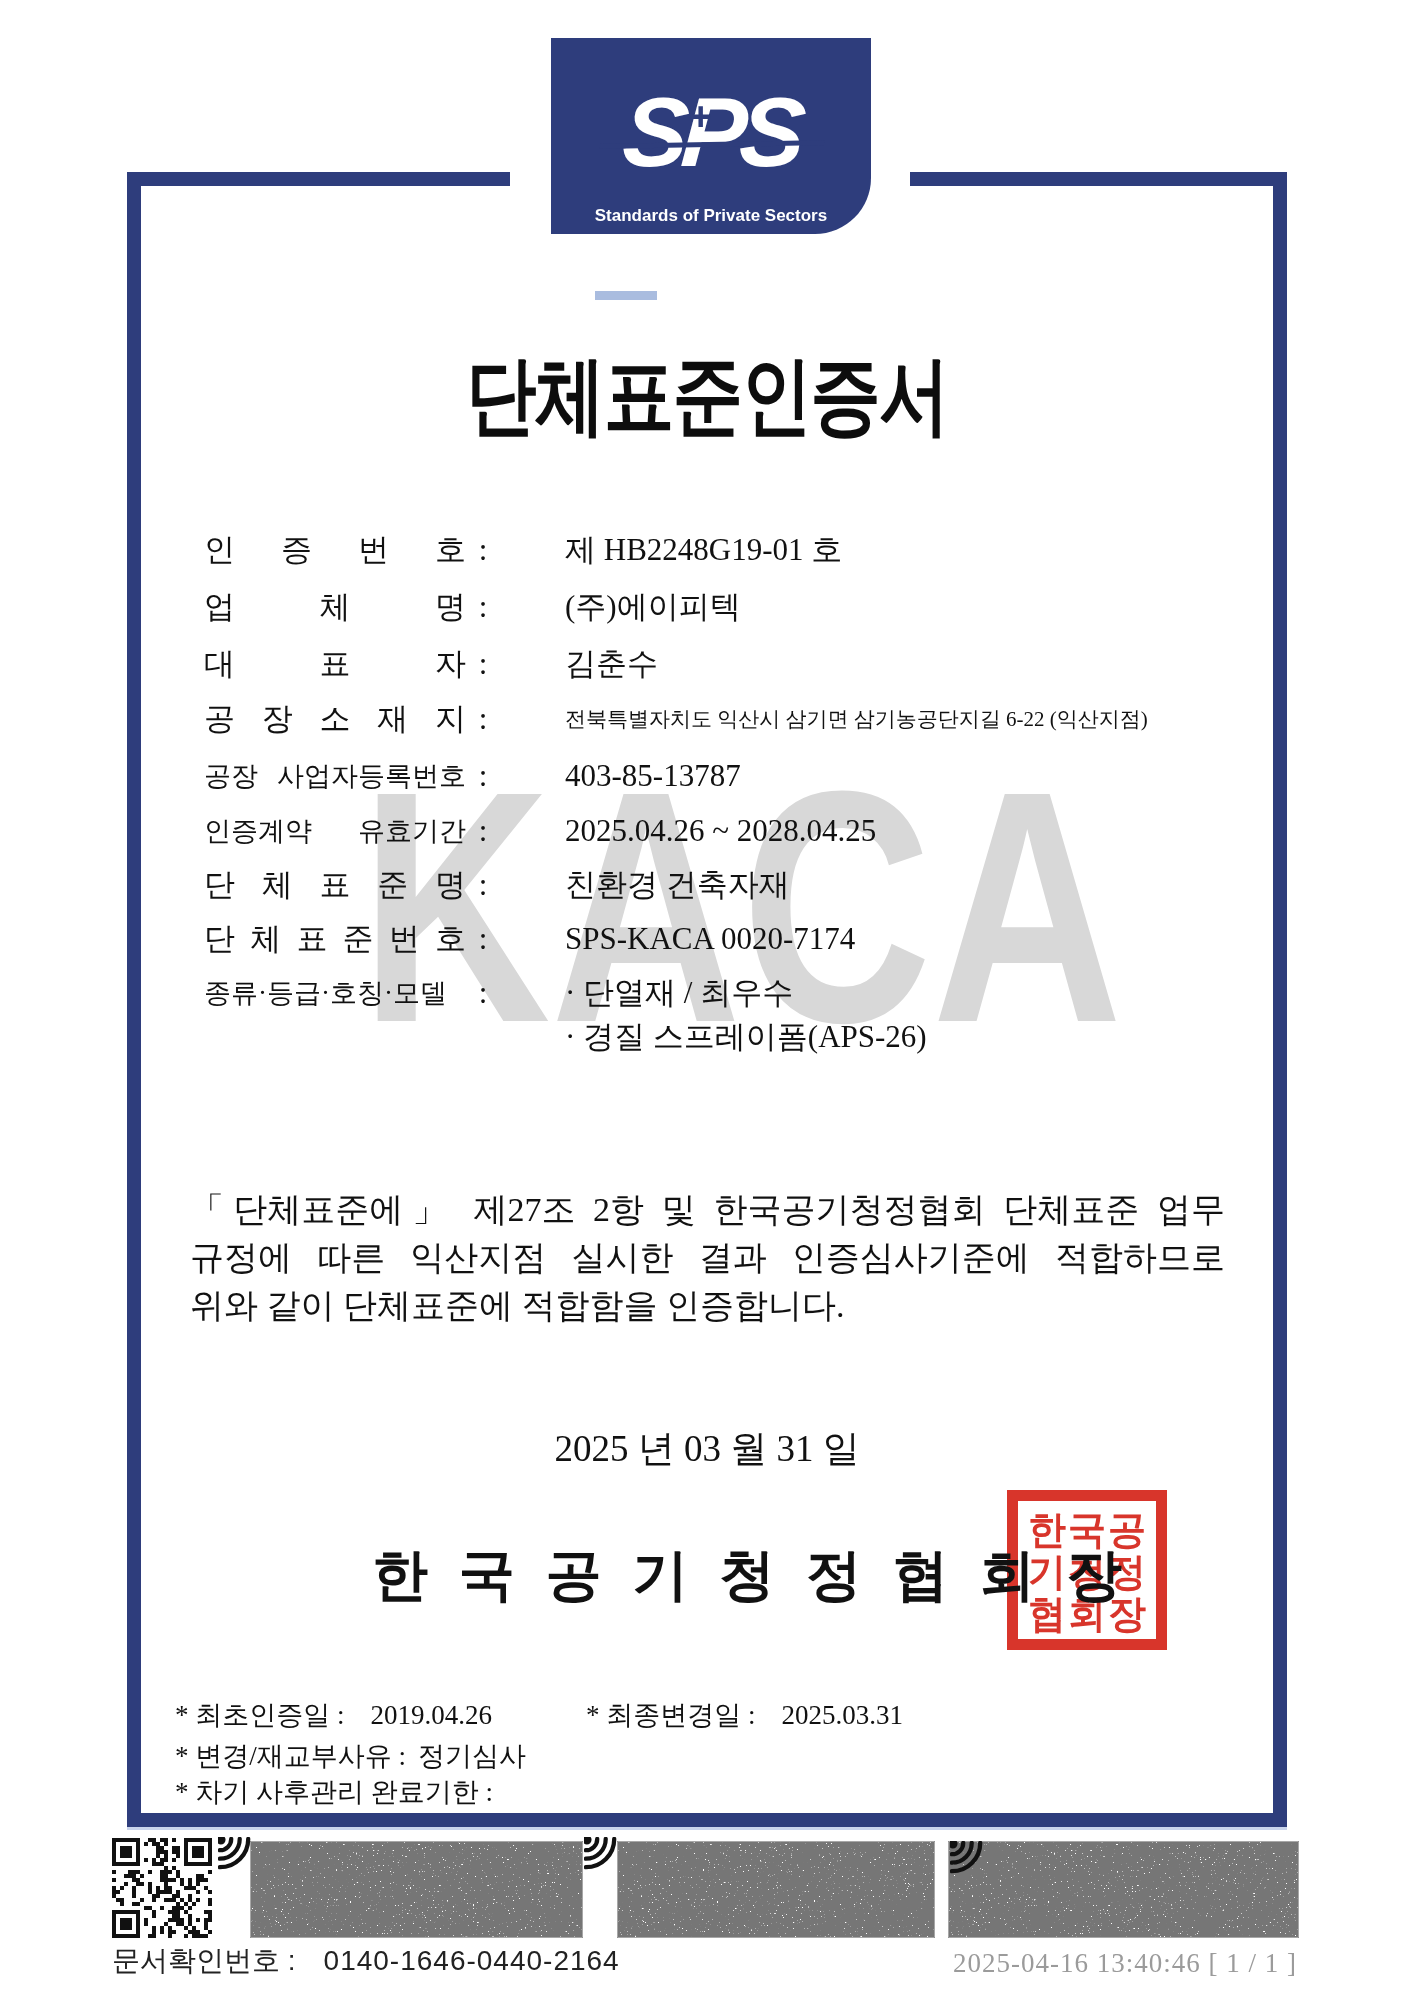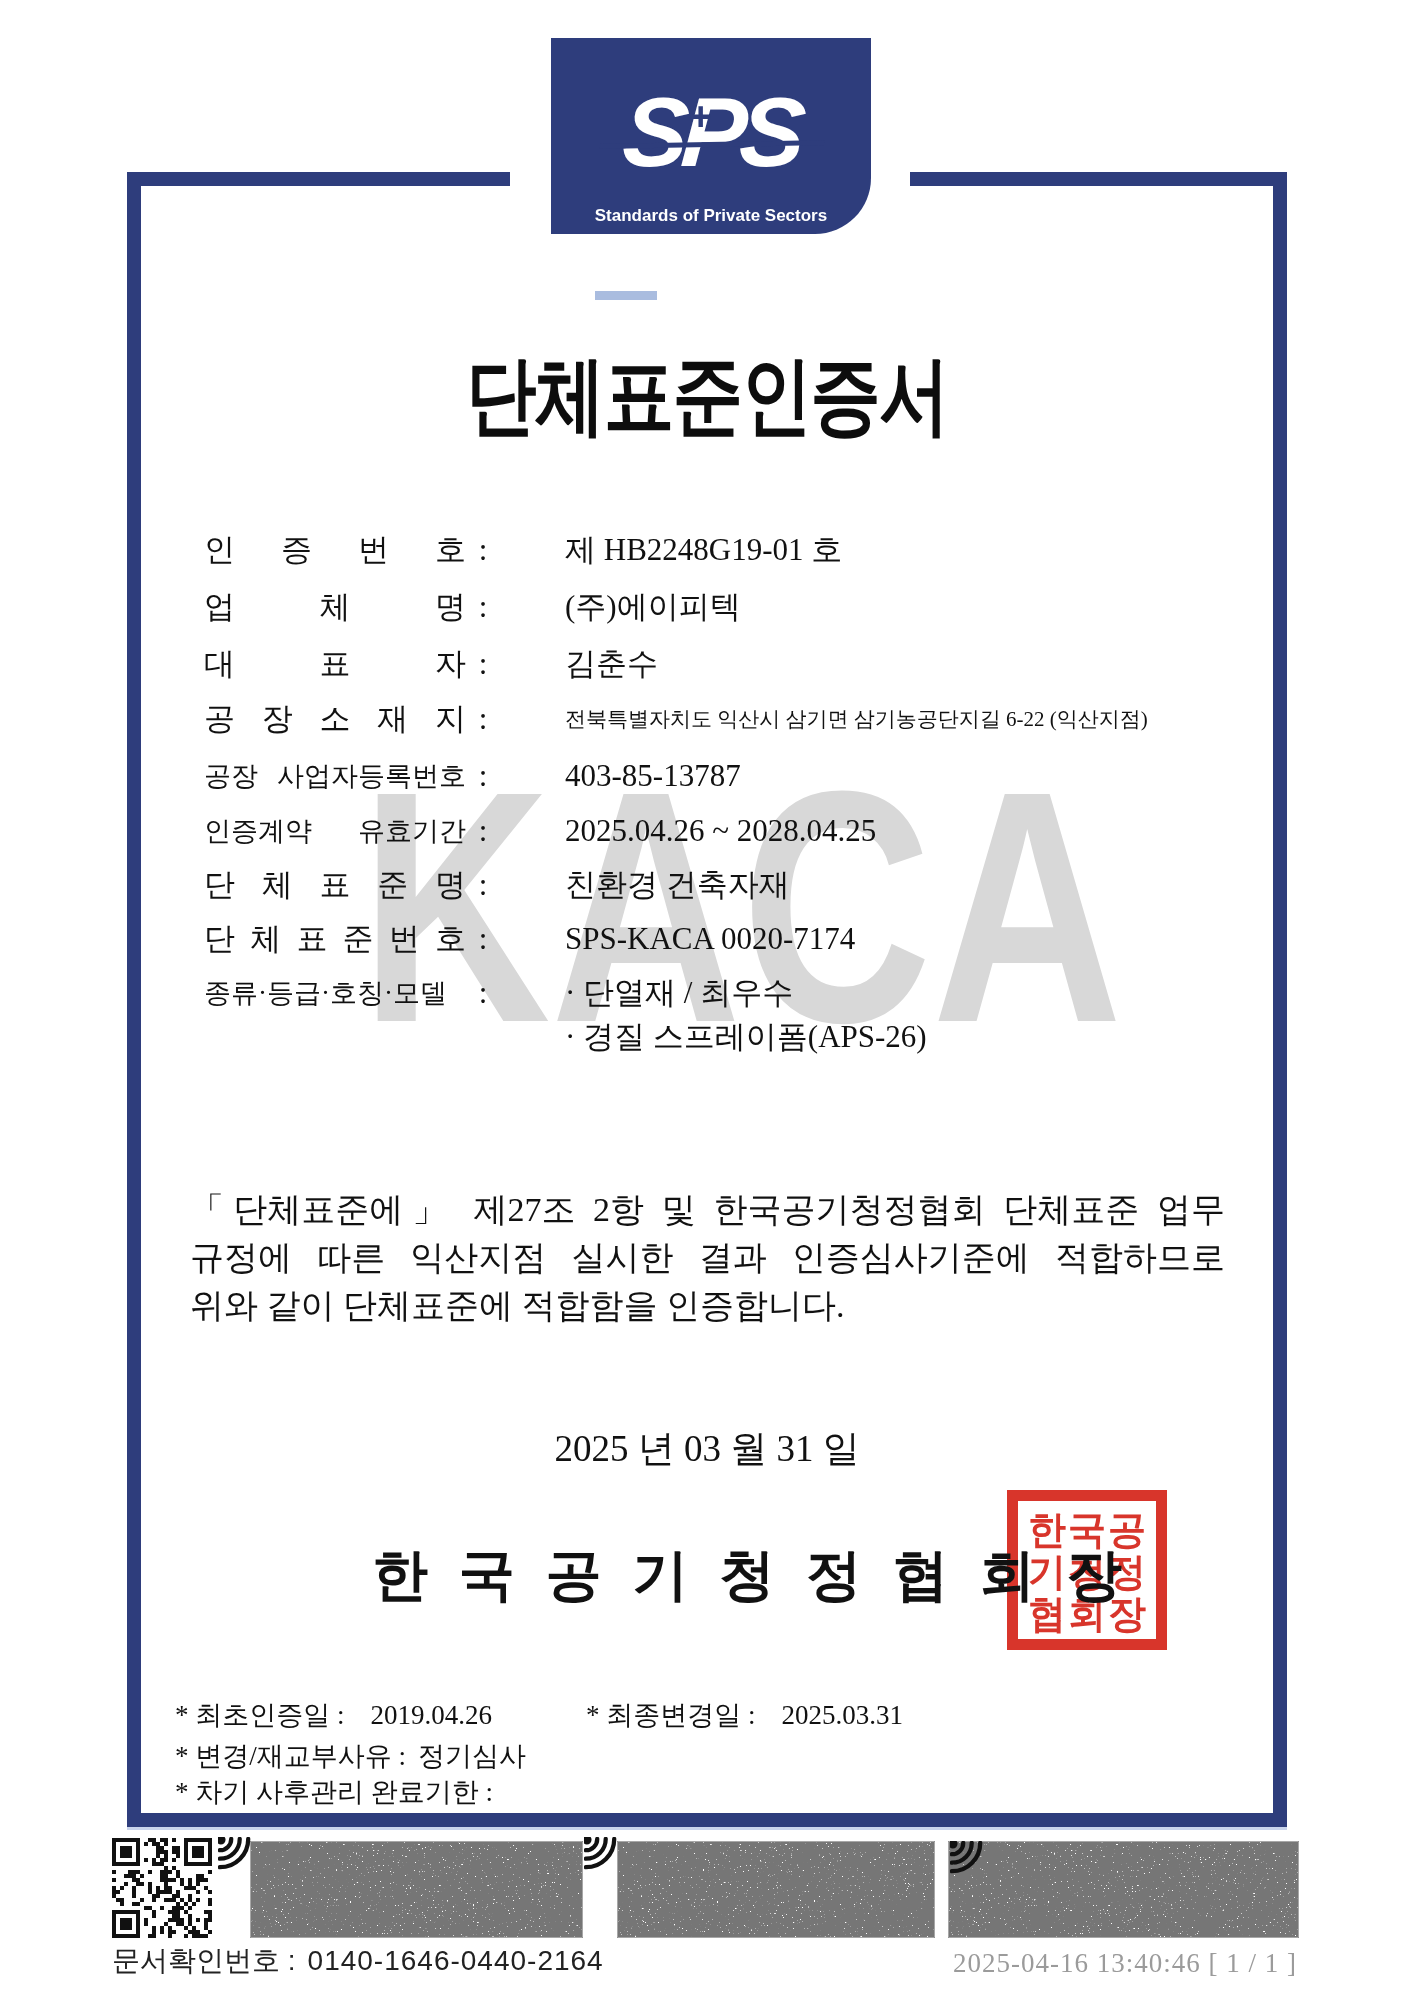--- a/index.html
+++ b/index.html
@@ -68,21 +68,21 @@
   
   .note{position:absolute;font-size:27px;white-space:nowrap;}
   .note .nval{margin-left:26px;}
 
   
   .qr{position:absolute;left:112px;top:1838px;width:100px;height:100px;}
   .noise{position:absolute;top:1841px;height:97px;}
   .wifi{position:absolute;width:34px;height:34px;}
   .footer-left{position:absolute;left:112px;top:1942px;font-size:28px;color:#222;
                font-family:"Liberation Sans","DejaVu Sans",sans-serif;white-space:nowrap;}
-  .footer-left .fval{margin-left:12px;letter-spacing:1px;}
+  .footer-left .fval{margin-left:28px;letter-spacing:1px;}
   .footer-right{position:absolute;right:117px;top:1948px;font-size:27px;color:#9b9b9b;
                 letter-spacing:1px;white-space:nowrap;}
 </style>
 </head>
 <body>
 
 <div class="page">
 
   <div class="frame"></div>
   <div class="frame-gap gap-l"></div>

